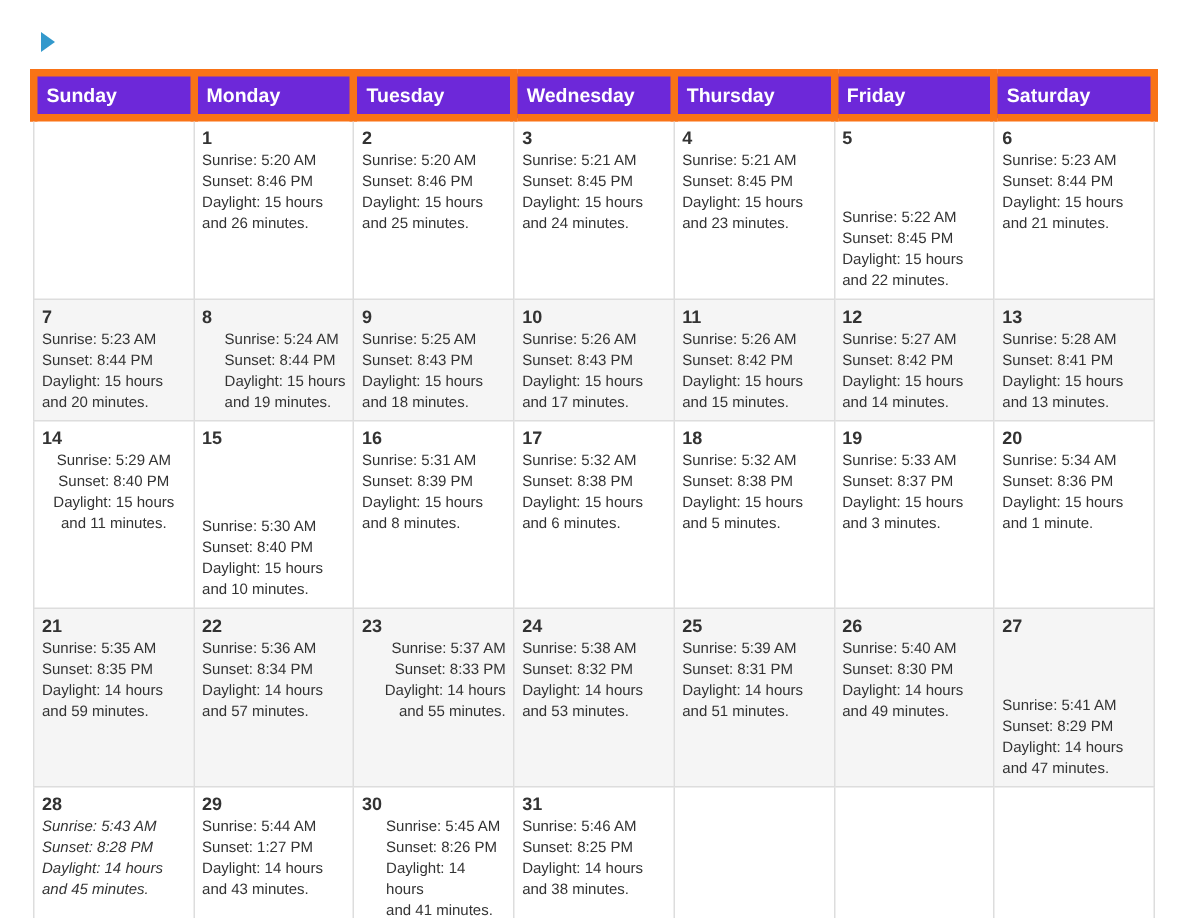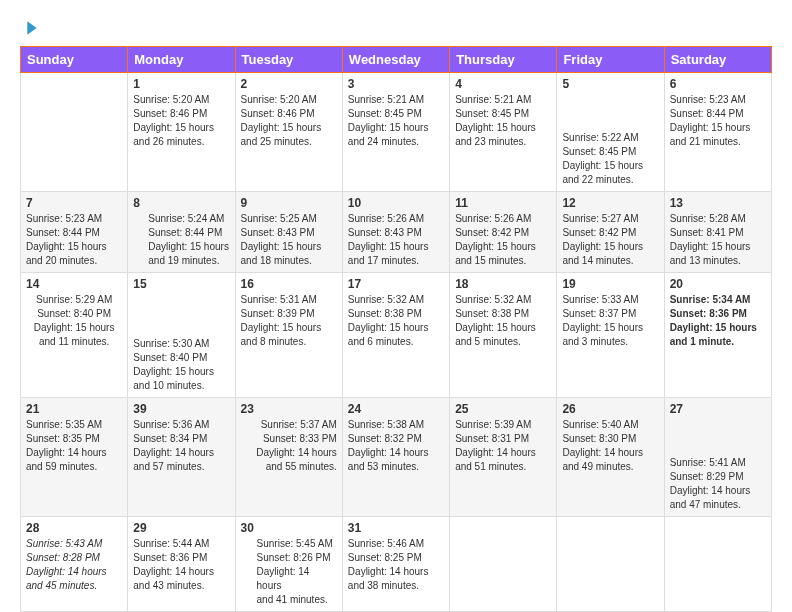--- a/index.html
+++ b/index.html
@@ -56,27 +56,27 @@
     }
     .location {
       font-size: 16px;
       color: #333;
     }
     .calendar {
       width: 100%;
       border-collapse: collapse;
     }
     .calendar th {
-      background-color: #8b5cf6;
+      background-color: #6d28d9;
       color: white;
       text-align: left;
       padding: 5px 6px;
       font-size: 13px;
       font-weight: bold;
-      border: 1px solid #f97316;
+      border: 5px solid #f97316;
     }
     .calendar td {
       vertical-align: top;
       padding: 4px 5px;
       border: 1px solid #ddd;
       width: calc(100% / 7);
       font-size: 10.5px;
       color: #333;
       min-height: 80px;
     }
@@ -268,36 +268,36 @@
           </td>
           <td>
             <span class="day-number">19</span>
             <div class="day-info" style="white-space: pre-line;">Sunrise: 5:33 AM
 Sunset: 8:37 PM
 Daylight: 15 hours
 and 3 minutes.</div>
           </td>
           <td>
             <span class="day-number">20</span>
-            <div class="day-info" style="white-space: pre-line; font-weight: bold;">Sunrise: 5:34 AM
+            <div class="day-info" style="white-space: pre-line;">Sunrise: 5:34 AM
 Sunset: 8:36 PM
 Daylight: 15 hours
 and 1 minute.</div>
           </td>
         </tr>
         <tr>
           <td>
             <span class="day-number">21</span>
             <div class="day-info" style="white-space: pre-line;">Sunrise: 5:35 AM
 Sunset: 8:35 PM
 Daylight: 14 hours
 and 59 minutes.</div>
           </td>
           <td>
-            <span class="day-number">39</span>
+            <span class="day-number">22</span>
             <div class="day-info" style="white-space: pre-line;">Sunrise: 5:36 AM
 Sunset: 8:34 PM
 Daylight: 14 hours
 and 57 minutes.</div>
           </td>
           <td>
             <span class="day-number">23</span>
             <div class="day-info" style="white-space: pre-line; text-align: right;">Sunrise: 5:37 AM
 Sunset: 8:33 PM
 Daylight: 14 hours
@@ -336,21 +336,21 @@
           <td>
             <span class="day-number">28</span>
             <div class="day-info" style="white-space: pre-line; font-style: italic;">Sunrise: 5:43 AM
 Sunset: 8:28 PM
 Daylight: 14 hours
 and 45 minutes.</div>
           </td>
           <td>
             <span class="day-number">29</span>
             <div class="day-info" style="white-space: pre-line;">Sunrise: 5:44 AM
-Sunset: 8:36 PM
+Sunset: 1:27 PM
 Daylight: 14 hours
 and 43 minutes.</div>
           </td>
           <td>
             <span class="day-number">30</span>
             <div class="day-info" style="white-space: pre-line; margin-left: 16px;">Sunrise: 5:45 AM
 Sunset: 8:26 PM
 Daylight: 14 hours
 and 41 minutes.</div>
           </td>

